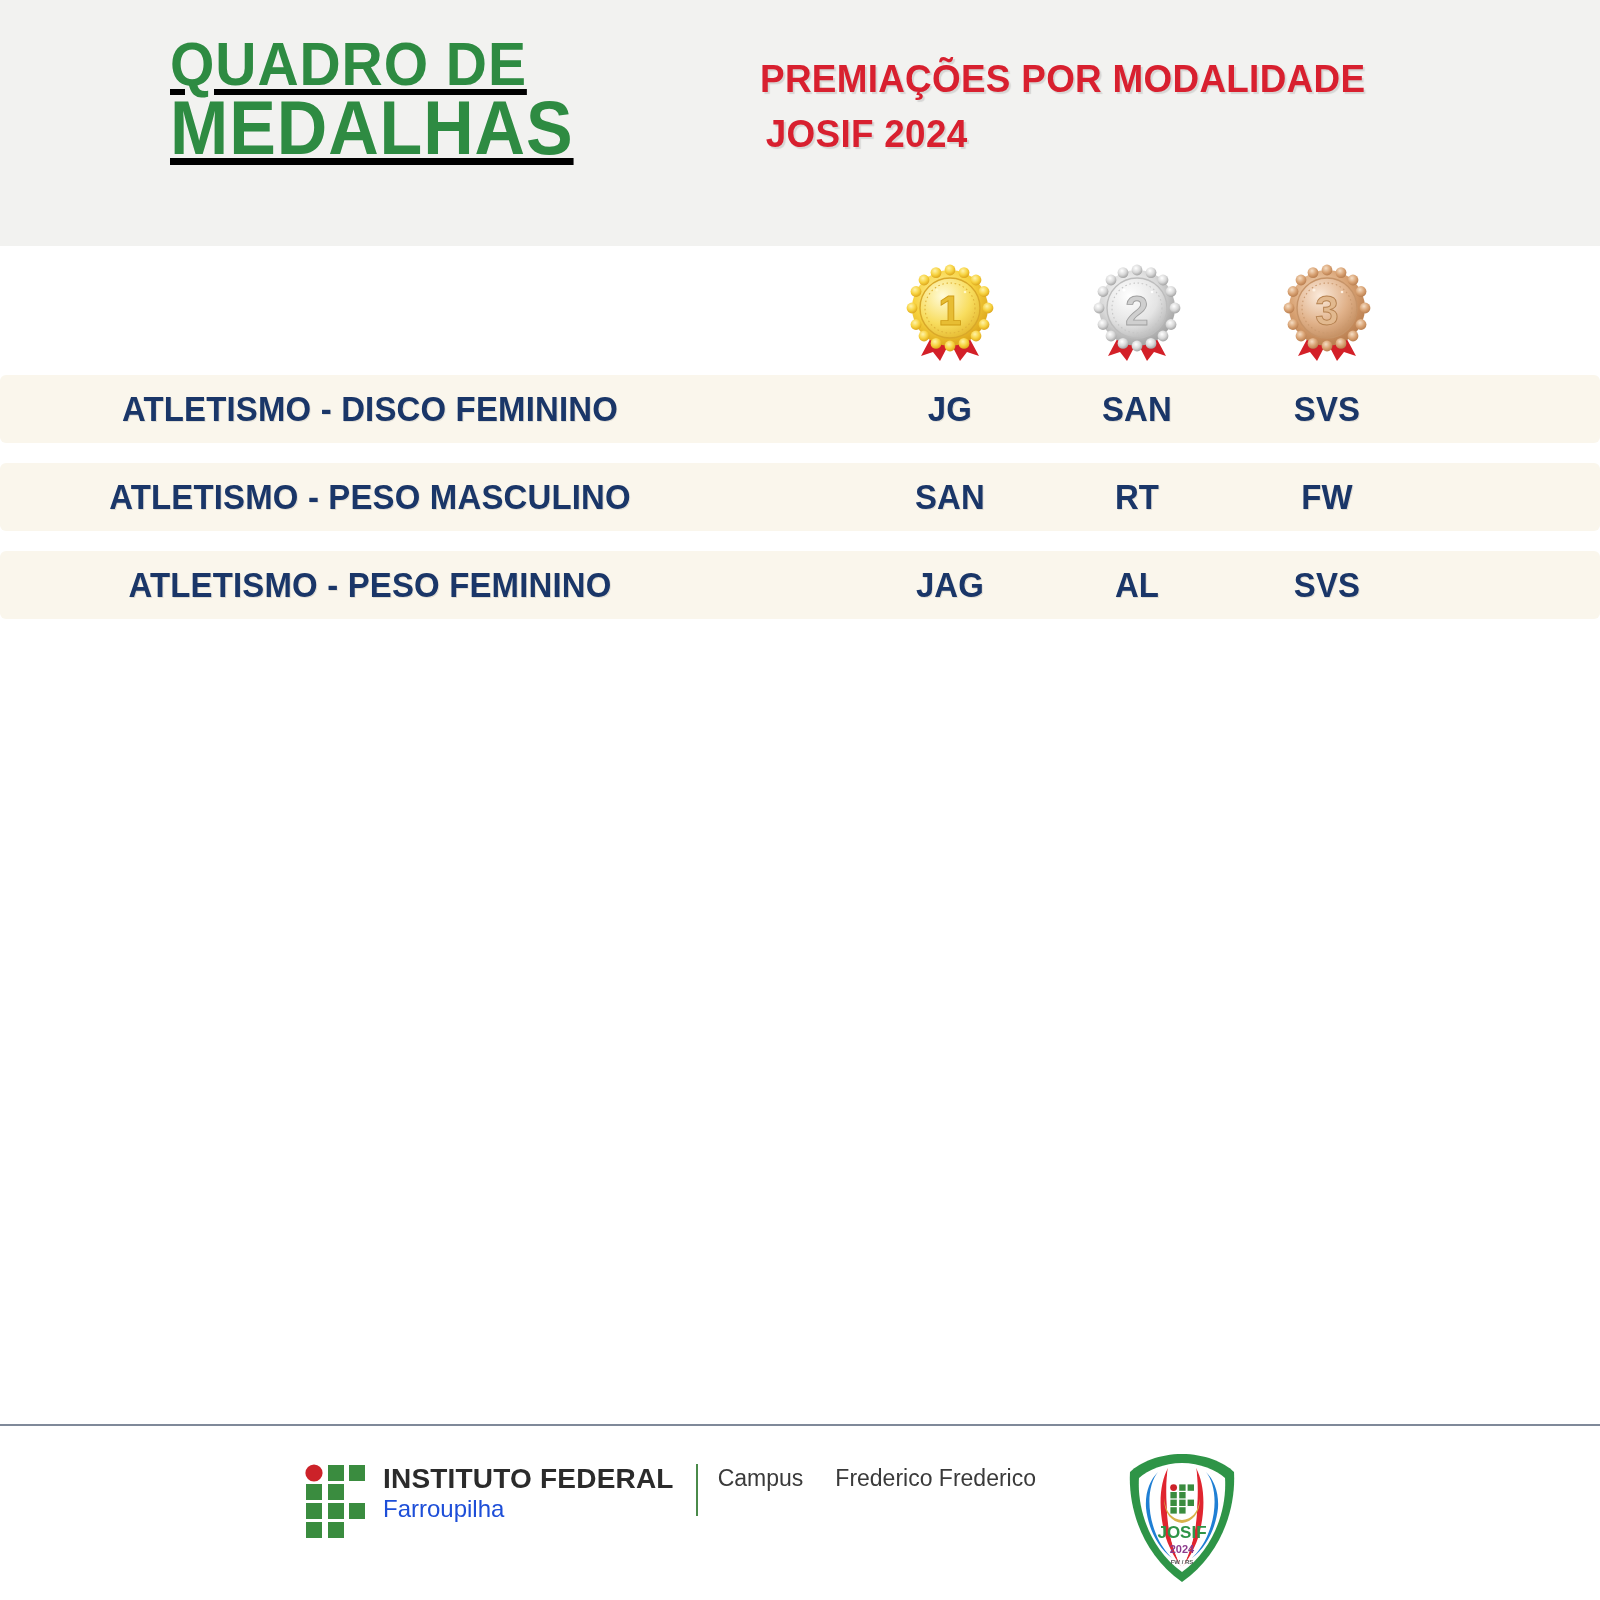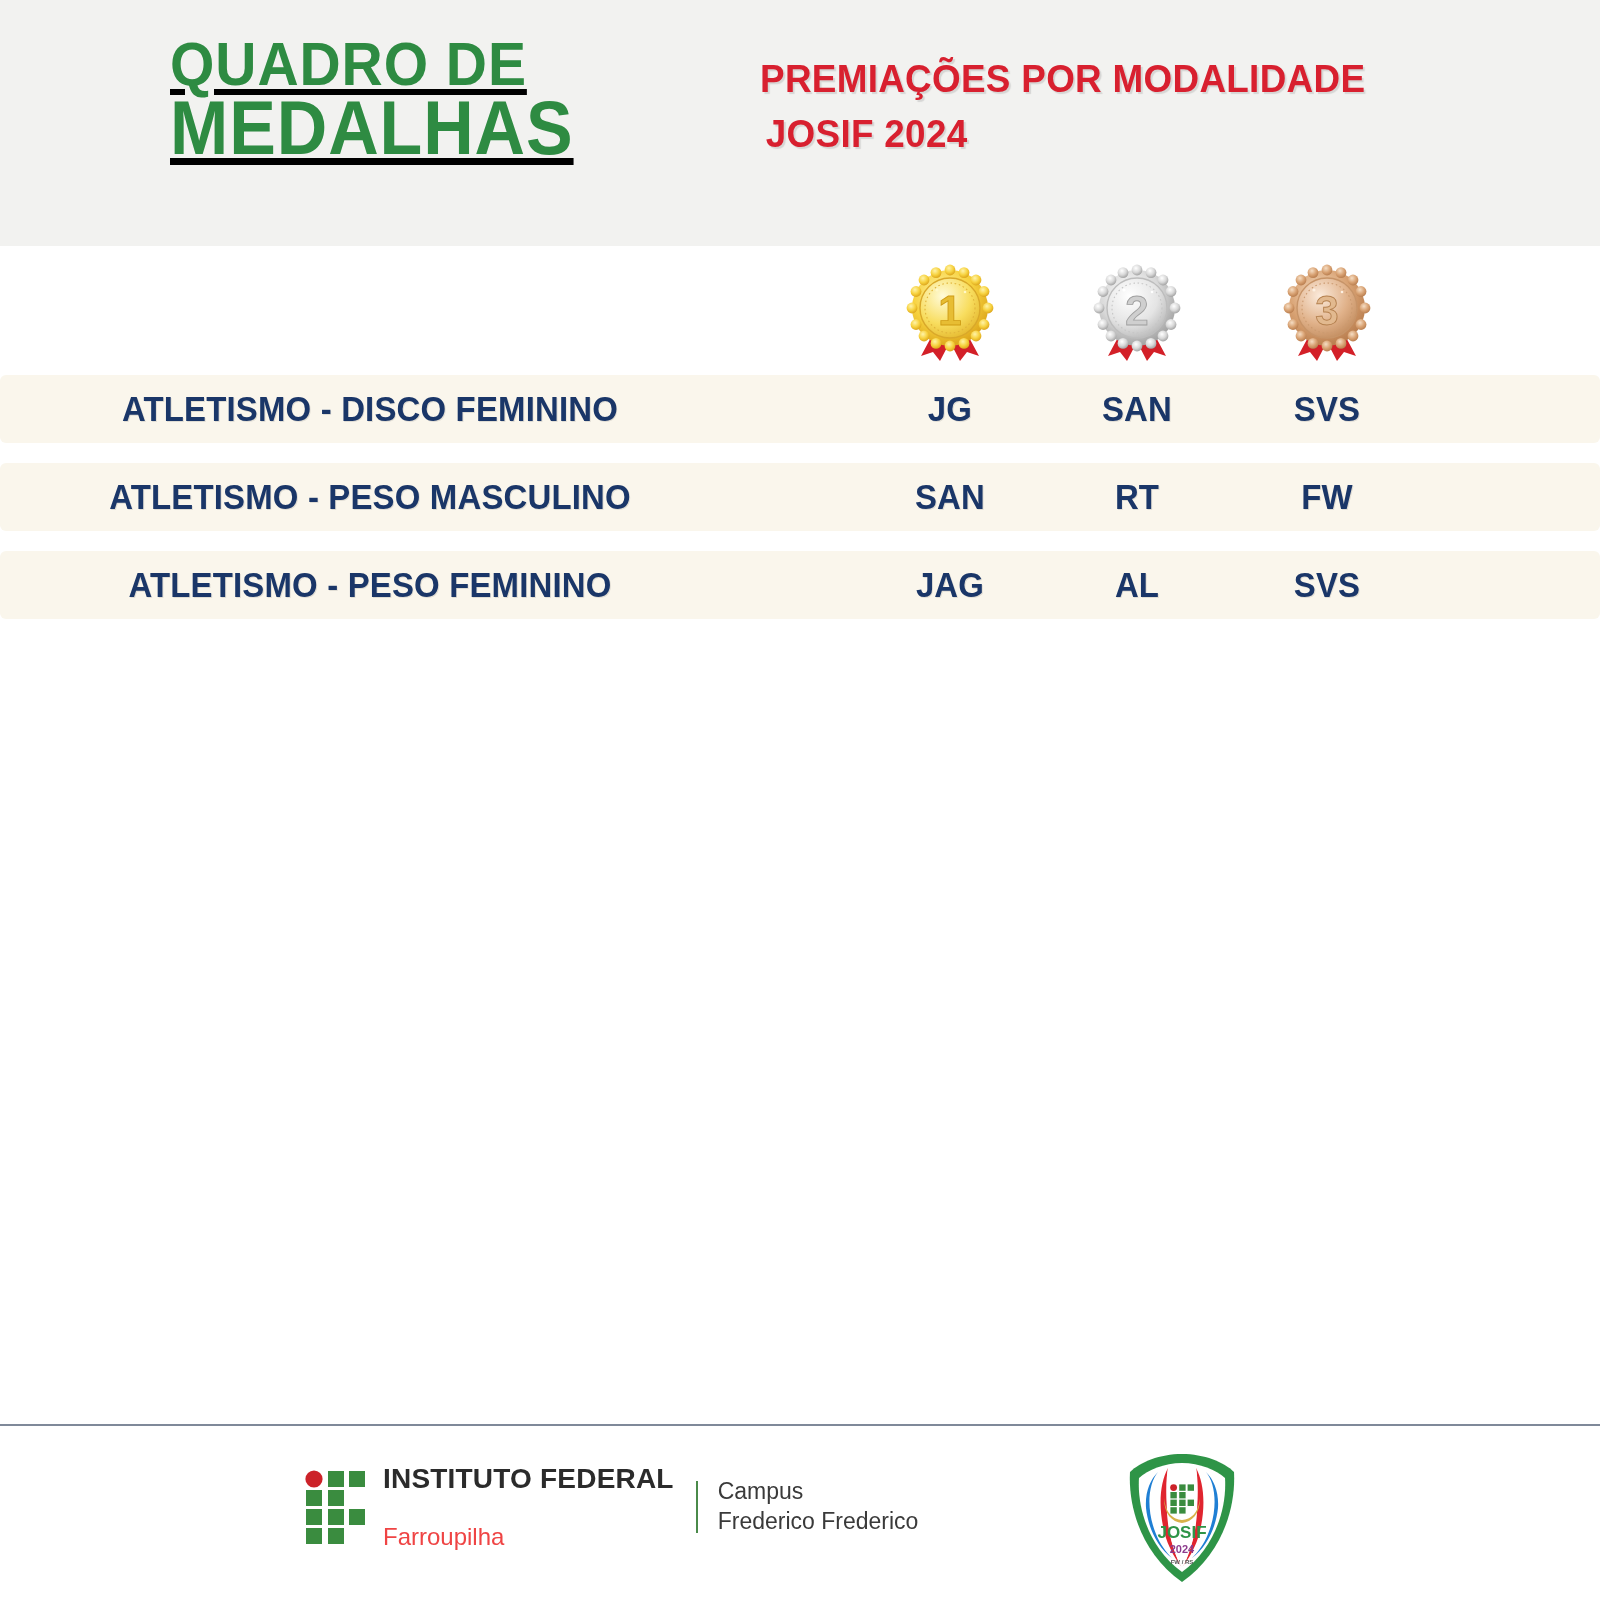--- a/index.html
+++ b/index.html
@@ -146,55 +146,55 @@
     width: 1600px;
     height: 174px;
     background: #ffffff;
   }
 
   .if-logo-wrap {
     position: absolute;
     left: 305px;
     top: 38px;
     display: flex;
-    align-items: center;
+    align-items: flex-start;
   }
   .if-mark { width: 64px; height: 74px; display: block; }
   .if-words {
     margin-left: 14px;
     display: flex;
     flex-direction: column;
     justify-content: center;
   }
   .if-line1 {
     font-family: "Liberation Sans", sans-serif;
     font-weight: 700;
     font-size: 28px;
     color: #2b2b2b;
     letter-spacing: 0.2px;
     line-height: 1.1;
   }
   .if-line2 {
     font-family: "Liberation Sans", sans-serif;
     font-weight: 400;
     font-size: 24px;
-    color: #ef4444;
+    color: #1d4ed8;
     line-height: 1.15;
-    margin-top: 28px;
   }
   .if-sep {
     width: 2px;
     height: 52px;
     background: #4a8a4a;
     margin: 0 20px 0 22px;
   }
   .campus-words {
     display: flex;
-    flex-direction: column;
+    flex-direction: row;
     justify-content: center;
+    gap: 32px;
   }
   .campus-l {
     font-family: "Liberation Sans", sans-serif;
     font-weight: 400;
     font-size: 23px;
     color: #3a3a3a;
     line-height: 1.3;
   }
 
   .josif-shield-wrap {

